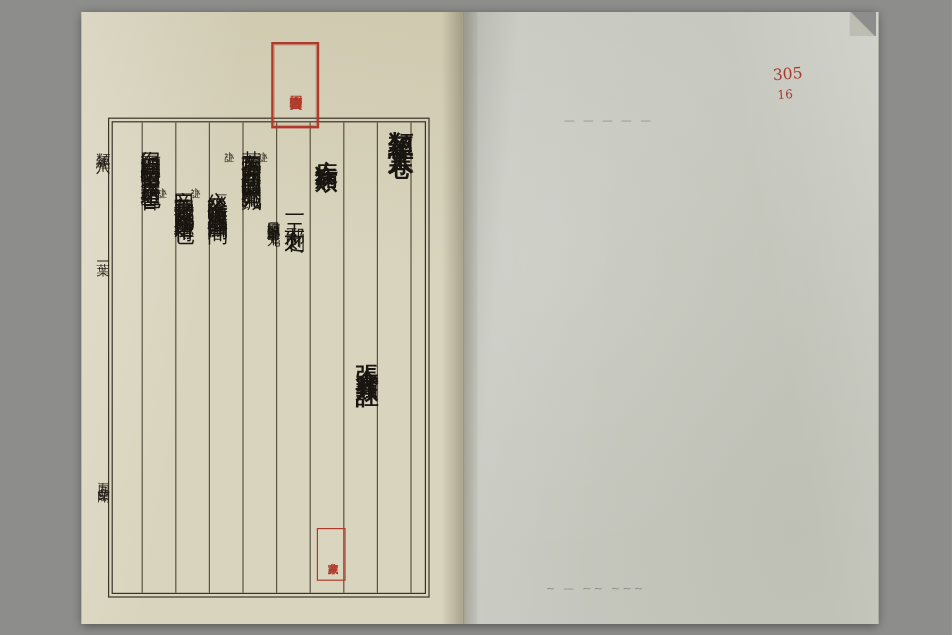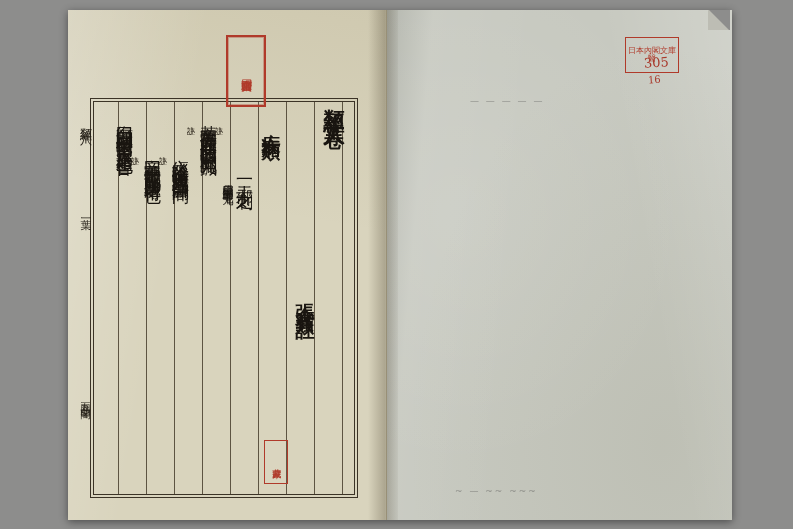--- a/index.html
+++ b/index.html
@@ -268,23 +268,19 @@
 
   <div class="vcol vbody" style="left:144px; top:146px;">帝曰善乎哉問也此先師之所口傳也</div>
 
   <div class="vcol vbody" style="left:116px; top:112px;">復曰願聞口傳岐伯答曰夫百病之始生也皆</div>
 
   <div class="annot-row" style="left:214px; top:120px;">小註</div>
   <div class="annot-row" style="left:186px; top:120px;">小註</div>
   <div class="annot-row" style="left:158px; top:150px;">小註</div>
   <div class="annot-row" style="left:130px; top:150px;">小註</div>
 
-  <div class="seal seal-right">
-    <span class="line">日本內閣文庫</span>
-    <span class="line">醫</span>
-  </div>
   <div class="shelfmark">305</div>
   <div class="shelfmark" style="left:648px; top:74px; font-size:10px;">16</div>
 
   <div class="pencil pencil-top">— — — — —</div>
   <div class="pencil pencil-bottom">~ — ~~ ~~~</div>
 
 </div>
 
 </body></html>

